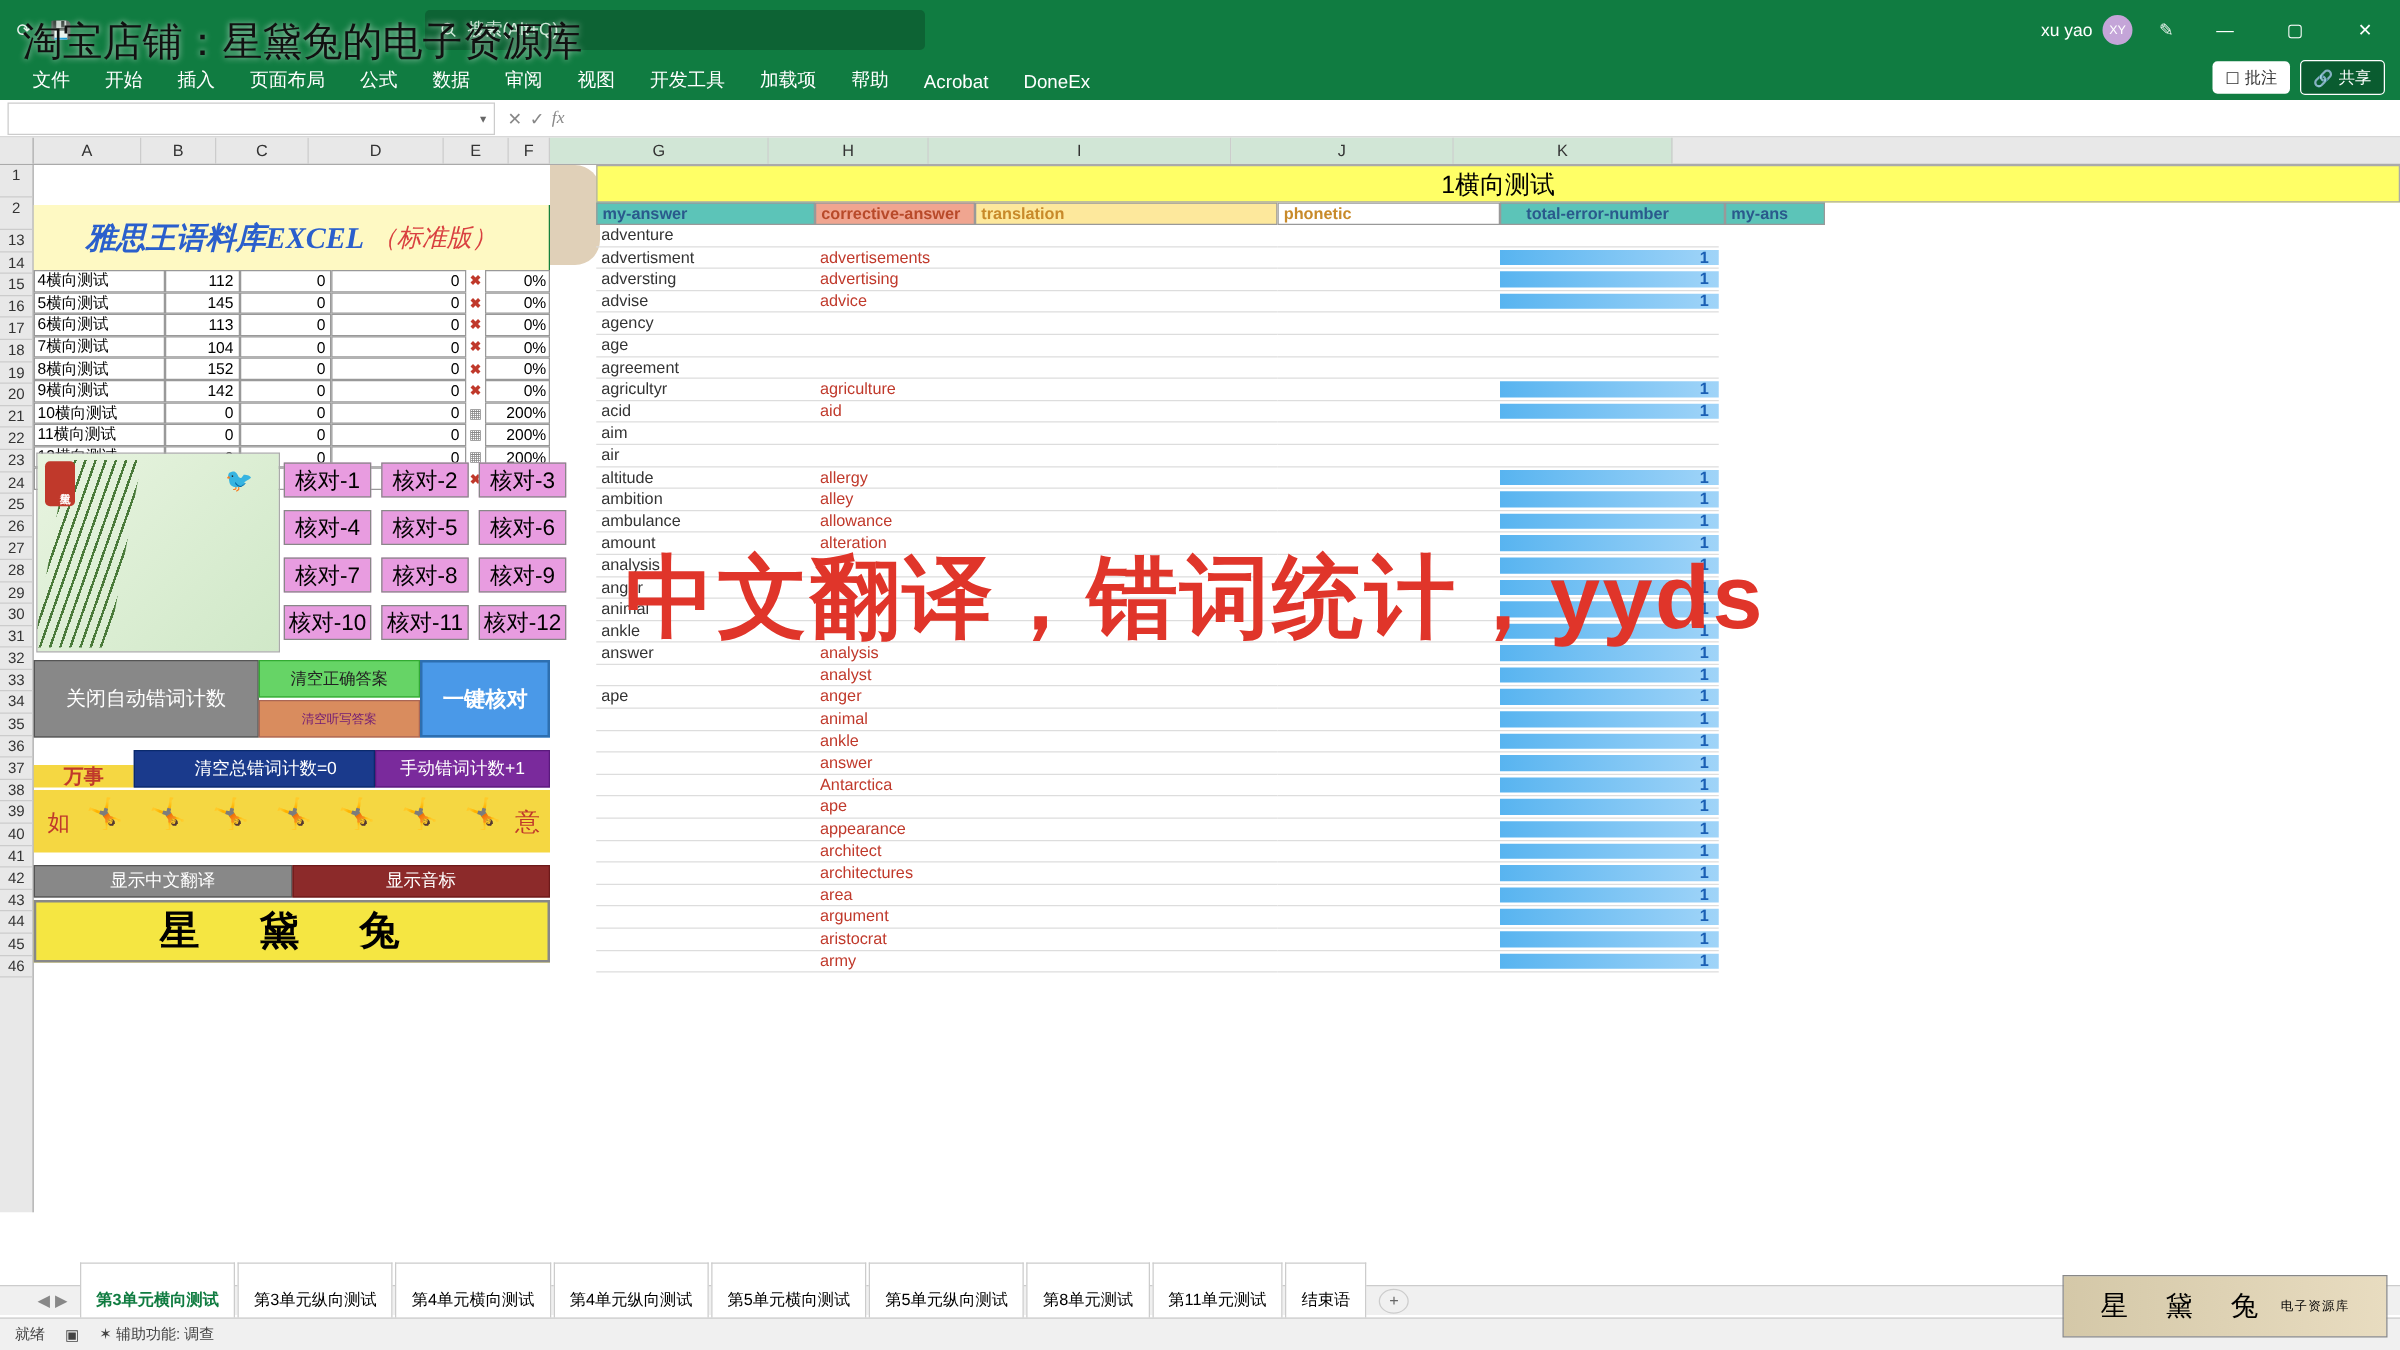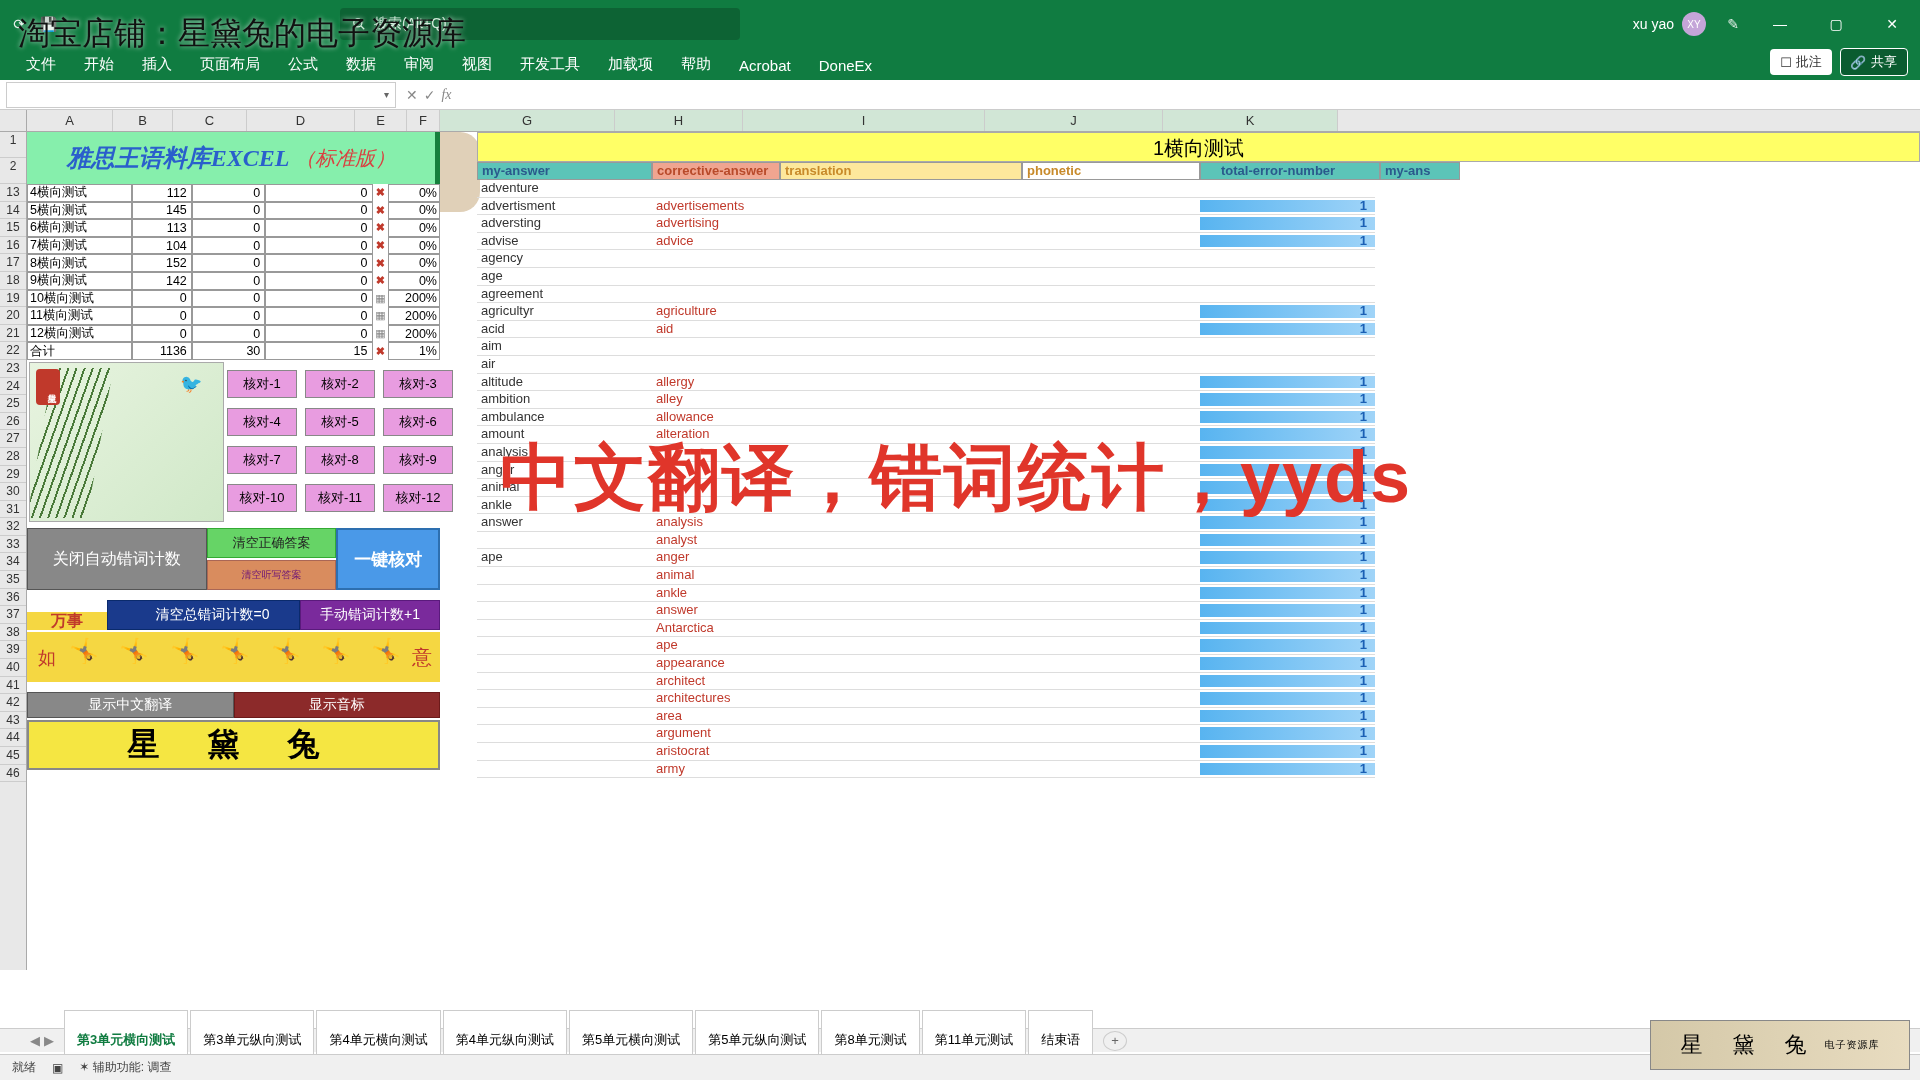--- a/index.html
+++ b/index.html
@@ -39,39 +39,39 @@
 .col-h.sel { background: #d1e6d6; }
 
 .grid-body { display: flex; height: 838px; }
 .row-headers { width: 27px; background: #e8e8e8; border-right: 1px solid #aaa; }
 .row-h { height: 17.6px; border-bottom: 1px solid #ccc; text-align: center; font-size: 12px; line-height: 17.6px; color: #333; }
 
 .cells { position: relative; flex: 1; }
 
 
 .left-panel { position: absolute; left: 0; top: 0; width: 413px; }
-.title-row { height: 52px; background: #86efac; display: flex; align-items: center; justify-content: center; border-right: 5px solid #15803d; }
+.title-row { height: 52px; background: #fef9c3; display: flex; align-items: center; justify-content: center; border-right: 1px solid #15803d; margin-top: 32px; }
 .title-main { font-family: "STKaiti", serif; font-style: italic; font-size: 24px; color: #2a5fcc; font-weight: bold; }
 .title-sub { font-family: "STKaiti", serif; font-style: italic; font-size: 20px; color: #d94040; margin-left: 6px; }
 
 .stats-table { width: 100%; }
 .stats-row { display: flex; height: 17.6px; font-size: 12.5px; }
 .cell-a { width: 106px; border: 0.5px solid #999; padding-left: 2px; display: flex; align-items: center; }
 .cell-b { width: 60px; border: 0.5px solid #999; text-align: right; padding-right: 4px; display: flex; align-items: center; justify-content: flex-end; }
 .cell-c { width: 74px; border: 0.5px solid #999; text-align: right; padding-right: 4px; display: flex; align-items: center; justify-content: flex-end; }
 .cell-d { width: 108px; border: 0.5px solid #999; text-align: right; padding-right: 4px; display: flex; align-items: center; justify-content: flex-end; }
 .cell-e { width: 52px; border: 0.5px solid #999; text-align: right; padding-right: 2px; display: flex; align-items: center; justify-content: flex-end; }
 .cell-eicon { width: 16px; display: flex; align-items: center; justify-content: center; }
 .x-icon { color: #c0392b; font-weight: bold; font-size: 11px; }
 .sq-icon { color: #888; font-size: 11px; }
 
 
 .btn-panel { position: absolute; left: 0; top: 228px; width: 413px; height: 540px; }
 .check-btns { position: absolute; left: 200px; top: 10px; display: grid; grid-template-columns: repeat(3, 70px); gap: 10px 8px; }
-.check-btn { background: #e89ce0; border: 1px solid #888; height: 28px; font-size: 13px; display: flex; align-items: center; justify-content: center; cursor: pointer; }
+.check-btn { background: #e89ce0; border: 1px solid #888; height: 28px; font-size: 18px; display: flex; align-items: center; justify-content: center; cursor: pointer; }
 
 .big-btn-row { position: absolute; top: 168px; left: 0; width: 413px; display: flex; }
 .btn-close-auto { width: 180px; height: 62px; background: #888; color: #fff; font-size: 16px; display: flex; align-items: center; justify-content: center; border: 1px solid #555; }
 .btn-clear-col { width: 130px; display: flex; flex-direction: column; }
 .btn-clear1 { height: 30px; background: #66d466; color: #222; font-size: 13px; display: flex; align-items: center; justify-content: center; border: 1px solid #3a3; }
 .btn-clear2 { height: 30px; background: #d98c5e; color: #701a75; font-size: 10px; display: flex; align-items: center; justify-content: center; border: 1px solid #a65; margin-top: 2px; }
 .btn-onekey { width: 104px; height: 62px; background: #4a99e8; color: #fff; font-size: 17px; font-weight: bold; display: flex; align-items: center; justify-content: center; border: 2px solid #2d6fb0; }
 
 .bottom-btn-row { position: absolute; top: 240px; left: 0; width: 413px; display: flex; height: 30px; }
 .wanshi { width: 80px; background: #f5d742; display: flex; align-items: center; justify-content: center; font-family: serif; font-size: 16px; color: #c0392b; font-weight: bold; margin-top: 12px; }

